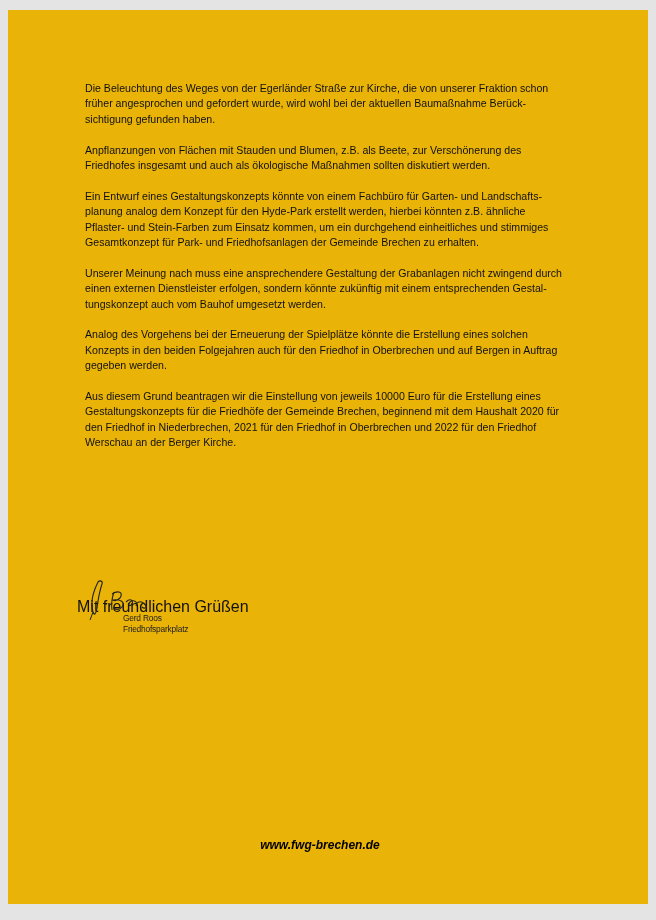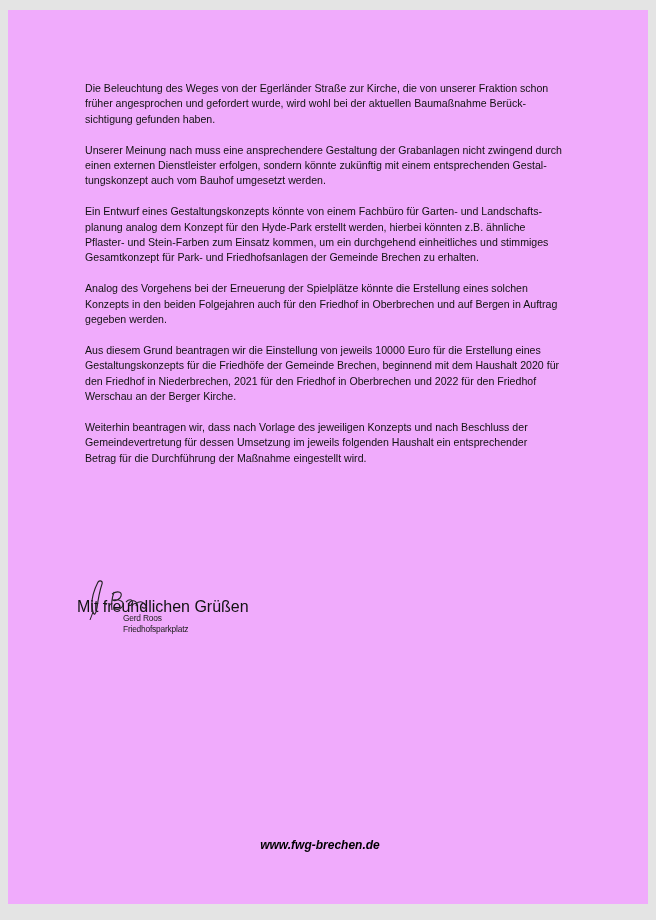--- a/index.html
+++ b/index.html
@@ -9,21 +9,21 @@
       width: 656px;
       height: 920px;
       overflow: hidden;
     }
     .page {
       position: absolute;
       left: 8px;
       top: 10px;
       width: 508px;
       height: 894px;
-      background: #f0abfc;
+      background: #eab308;
       width: 640px;
     }
     .body-text {
       position: absolute;
       left: 77px;
       top: 71px;
       width: 500px;
       font-family: "Liberation Sans", sans-serif;
       font-size: 10.6px;
       line-height: 15.4px;
@@ -74,37 +74,36 @@
     }
   </style>
 </head>
 <body>
 
 <div class="page">
   <div class="body-text">
     <p class="para">Die Beleuchtung des Weges von der Egerländer Straße zur Kirche, die von unserer Fraktion schon
 früher angesprochen und gefordert wurde, wird wohl bei der aktuellen Baumaßnahme Berück-
 sichtigung gefunden haben.</p>
-    <p class="para">Unserer Meinung nach muss eine ansprechendere Gestaltung der Grabanlagen nicht zwingend durch
-einen externen Dienstleister erfolgen, sondern könnte zukünftig mit einem entsprechenden Gestal-
-tungskonzept auch vom Bauhof umgesetzt werden.</p>
+    <p class="para">Anpflanzungen von Flächen mit Stauden und Blumen, z.B. als Beete, zur Verschönerung des
+Friedhofes insgesamt und auch als ökologische Maßnahmen sollten diskutiert werden.</p>
     <p class="para">Ein Entwurf eines Gestaltungskonzepts könnte von einem Fachbüro für Garten- und Landschafts-
 planung analog dem Konzept für den Hyde-Park erstellt werden, hierbei könnten z.B. ähnliche
 Pflaster- und Stein-Farben zum Einsatz kommen, um ein durchgehend einheitliches und stimmiges
 Gesamtkonzept für Park- und Friedhofsanlagen der Gemeinde Brechen zu erhalten.</p>
+    <p class="para">Unserer Meinung nach muss eine ansprechendere Gestaltung der Grabanlagen nicht zwingend durch
+einen externen Dienstleister erfolgen, sondern könnte zukünftig mit einem entsprechenden Gestal-
+tungskonzept auch vom Bauhof umgesetzt werden.</p>
     <p class="para">Analog des Vorgehens bei der Erneuerung der Spielplätze könnte die Erstellung eines solchen
 Konzepts in den beiden Folgejahren auch für den Friedhof in Oberbrechen und auf Bergen in Auftrag
 gegeben werden.</p>
     <p class="para">Aus diesem Grund beantragen wir die Einstellung von jeweils 10000 Euro für die Erstellung eines
 Gestaltungskonzepts für die Friedhöfe der Gemeinde Brechen, beginnend mit dem Haushalt 2020 für
 den Friedhof in Niederbrechen, 2021 für den Friedhof in Oberbrechen und 2022 für den Friedhof
 Werschau an der Berger Kirche.</p>
-    <p class="para">Weiterhin beantragen wir, dass nach Vorlage des jeweiligen Konzepts und nach Beschluss der
-Gemeindevertretung für dessen Umsetzung im jeweils folgenden Haushalt ein entsprechender
-Betrag für die Durchführung der Maßnahme eingestellt wird.</p>
   </div>
 </div>
 
 <div class="closing">Mit freundlichen Grüßen</div>
 
 <svg class="signature" viewBox="0 0 80 42">
   <path d="M18 2 C 14 10, 10 22, 13 32 C 14 36, 16 34, 17 28 C 18 20, 20 10, 22 4 C 23 1, 20 0, 18 2" fill="none" stroke="#222" stroke-width="1.1"></path>
   <path d="M13 32 L 10 40" fill="none" stroke="#222" stroke-width="1"></path>
   <circle cx="26" cy="24" r="0.9" fill="#222"></circle>
   <path d="M34 12 C 32 18, 31 24, 32 30 M32 14 C 38 10, 44 12, 40 18 C 37 21, 34 21, 33 20 C 40 19, 46 22, 42 27 C 40 30, 36 30, 34 28" fill="none" stroke="#222" stroke-width="1.1"></path>

